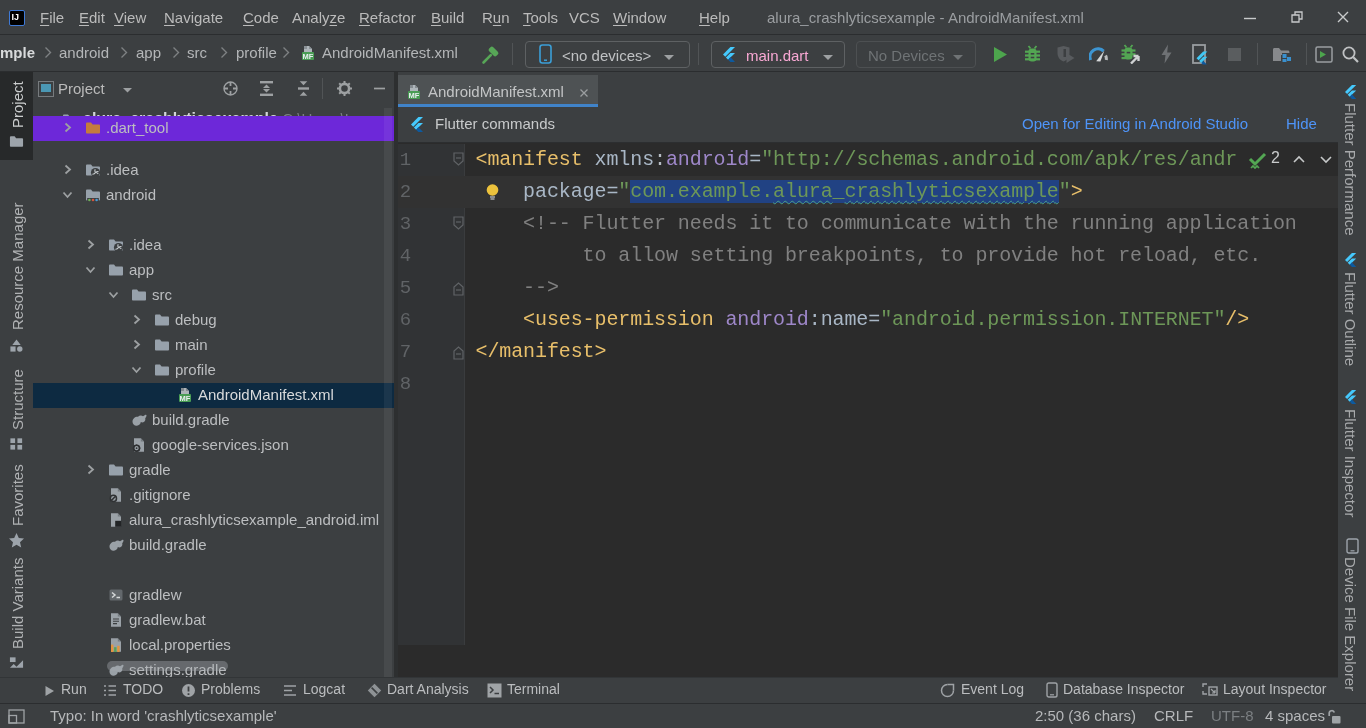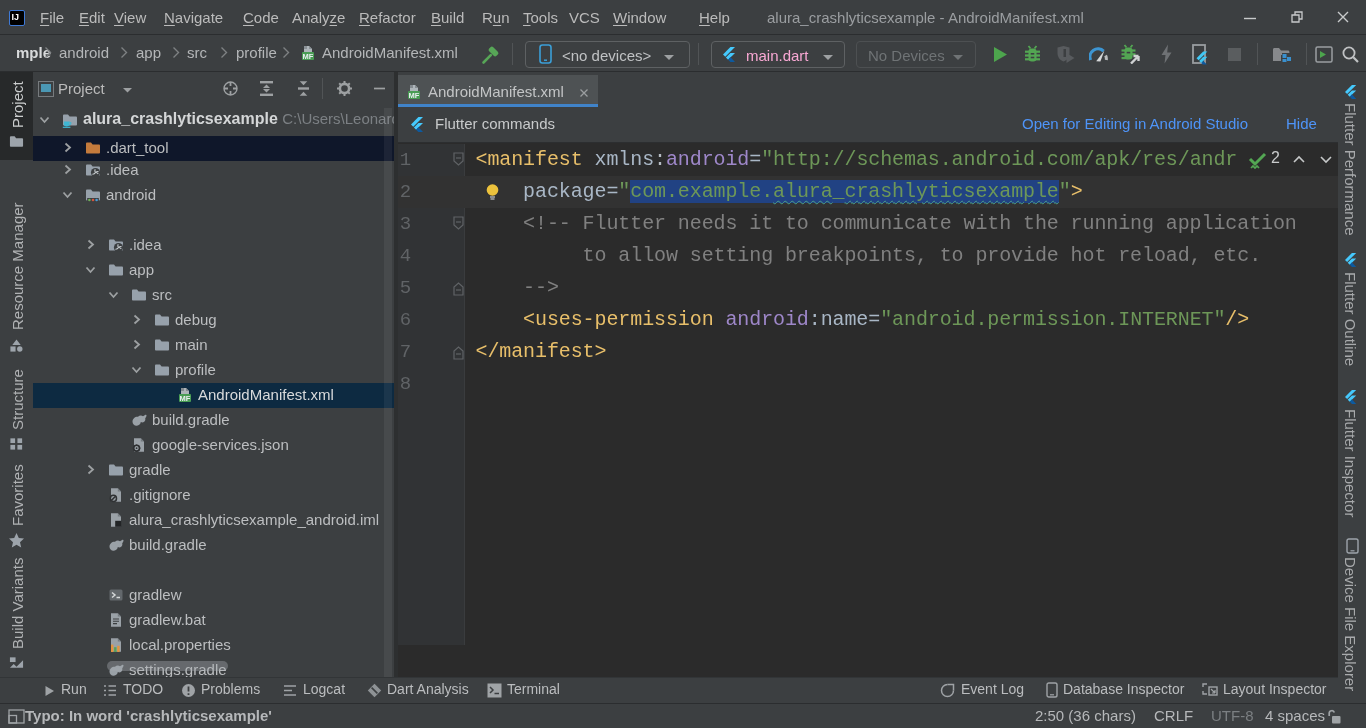--- a/index.html
+++ b/index.html
@@ -77,21 +77,21 @@
     <svg class="abs" style="left:1289px; top:9px;" width="16" height="16" viewBox="0 0 16 16">
         <path d="M3 6 V13 H10 V6 Z" stroke="#c8cacb" stroke-width="1.3" fill="none"></path>
         <path d="M6 6 V3 H13 V10 H10" stroke="#c8cacb" stroke-width="1.3" fill="none"></path>
       </svg>
     <svg class="abs" style="left:1335px; top:9px;" width="16" height="16" viewBox="0 0 16 16">
         <path d="M3 3 L13 13 M13 3 L3 13" stroke="#c8cacb" stroke-width="1.4" fill="none"></path>
       </svg>
   </div>
 
   <div id="toolbar" class="abs">
-    <span class="crumb" style="left:16px; font-weight:bold; color:#d8dadb;">mple</span>
+    <span class="crumb" style="left:0px; font-weight:bold; color:#d8dadb;">mple</span>
     <svg class="chev" style="left:44px;" viewBox="0 0 8 13">
         <path d="M1.5 1.5 L6.5 6.5 L1.5 11.5" stroke="#7e8183" stroke-width="1.4" fill="none"></path>
       </svg>
     <span class="crumb" style="left:59px;">android</span>
     <svg class="chev" style="left:120px;" viewBox="0 0 8 13">
         <path d="M1.5 1.5 L6.5 6.5 L1.5 11.5" stroke="#7e8183" stroke-width="1.4" fill="none"></path>
       </svg>
     <span class="crumb" style="left:136px;">app</span>
     <svg class="chev" style="left:172px;" viewBox="0 0 8 13">
         <path d="M1.5 1.5 L6.5 6.5 L1.5 11.5" stroke="#7e8183" stroke-width="1.4" fill="none"></path>
@@ -280,21 +280,21 @@
           </svg>
         <svg class="ric" style="left:29px;" viewBox="0 0 16 16">
             <path d="M1 3.5C1 2.9 1.5 2.4 2.1 2.4H6L7.6 4.4H13.9C14.5 4.4 15 4.9 15 5.5V12.5C15 13.1 14.5 13.6 13.9 13.6H2.1C1.5 13.6 1 13.1 1 12.5Z" fill="#97a1ab"></path>
             <path d="M1.8 9.5 H7.4 V12.2 C7.4 13.5 6.2 14.5 4.6 14.5 C3 14.5 1.8 13.5 1.8 12.2 Z" fill="#3fb6d3"></path>
             <path d="M7.2 10.3 C8.6 10.2 9.2 11 8.8 11.9 C8.5 12.7 7.6 13 6.9 12.8" fill="none" stroke="#3fb6d3" stroke-width="1.1"></path>
             <path d="M0.8 15.3 H8.4" stroke="#3fb6d3" stroke-width="1.2"></path>
           </svg>
         <span class="rlab" style="left:50px; top:2px; font-size:16px; font-weight:bold; color:#d4d6d7;">alura_crashlyticsexample <span style="font-weight:normal; font-size:15px; color:#7c8084;">C:\Users\Leonard</span></span>
       </div>
 
-      <div class="row" style="top:64px; background:#0f172a;">
+      <div class="row" style="top:44px; background:#6d28d9;">
         <svg class="rchev" style="left:29px;" viewBox="0 0 11 11">
             <path d="M3.5 1.5 L8 5.5 L3.5 9.5" stroke="#9da0a2" stroke-width="1.8" fill="none"></path>
           </svg>
         <svg class="ric" style="left:52px;" viewBox="0 0 16 16">
             <path d="M1 3.5C1 2.9 1.5 2.4 2.1 2.4H6L7.6 4.4H13.9C14.5 4.4 15 4.9 15 5.5V12.5C15 13.1 14.5 13.6 13.9 13.6H2.1C1.5 13.6 1 13.1 1 12.5Z" fill="#c47b3c"></path>
           </svg>
         <span class="rlab" style="left:73px;">.dart_tool</span>
       </div>
 
       <div class="row" style="top:86px;">
@@ -666,21 +666,21 @@
         <rect x="7" y="4" width="8" height="8" fill="none" stroke="#9fa3a6" stroke-width="1.4"></rect>
         <path d="M9 6 L13 10 M13 10 V7 M13 10 H10" stroke="#9fa3a6" stroke-width="1.2" fill="none"></path>
       </svg>
     <span class="bitem" style="left:1223px;">Layout Inspector</span>
   </div>
   <div id="statusbar" class="abs">
     <svg class="abs" style="left:8px; top:5px;" width="17" height="15" viewBox="0 0 17 15">
         <rect x="1" y="1" width="15" height="13" fill="none" stroke="#9fa3a6" stroke-width="1.3"></rect>
         <rect x="1" y="6.5" width="7.5" height="7.5" fill="none" stroke="#9fa3a6" stroke-width="1.3"></rect>
       </svg>
-    <span class="sitem" style="left:25px;font-weight:bold;">Typo: In word 'crashlyticsexample'</span>
+    <span class="sitem" style="left:50px;">Typo: In word 'crashlyticsexample'</span>
     <span class="sitem" style="left:1035px;">2:50 (36 chars)</span>
     <span class="sitem" style="left:1154px;">CRLF</span>
     <span class="sitem" style="left:1211px; color:#7b7f82;">UTF-8</span>
     <span class="sitem" style="left:1265px;">4 spaces</span>
     <svg class="abs" style="left:1327px; top:5px;" width="15" height="15" viewBox="0 0 15 15">
       <path d="M2.2 7 V4.3 A2.6 2.6 0 0 1 7.3 3.6" fill="none" stroke="#9fa3a6" stroke-width="1.7"></path>
       <rect x="5" y="7" width="8.5" height="7.5" rx="1" fill="#9fa3a6"></rect>
     </svg>
   </div>
 </div>

